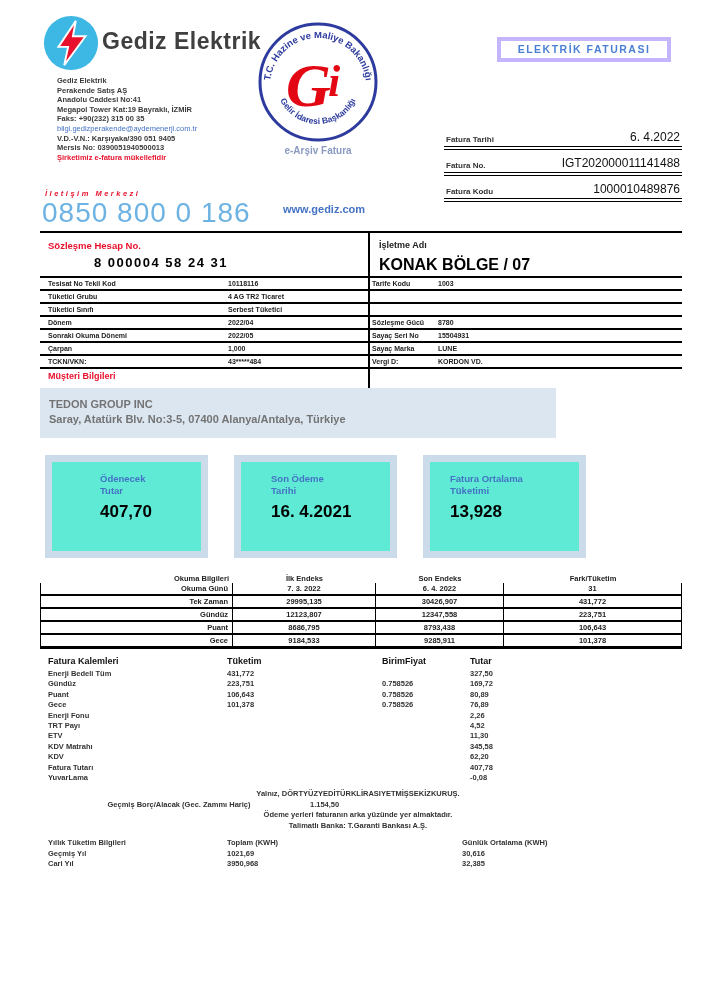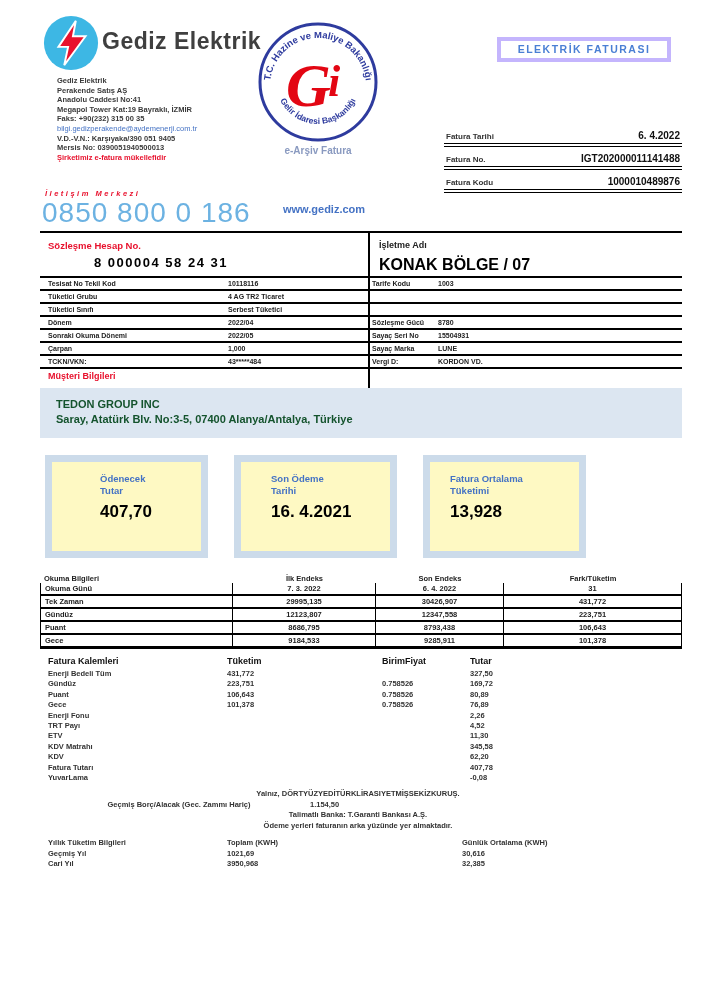--- a/index.html
+++ b/index.html
@@ -17,21 +17,21 @@
   .stamp{left:256px;top:20px;width:124px;text-align:center;}
 
   .title-box{left:497px;top:37px;width:166px;height:15px;border:4px solid #c4b5fd;
              color:#4a7fd4;font-weight:700;font-size:10.5px;letter-spacing:1.5px;
              text-align:center;padding-top:2px;}
 
   .meta{left:444px;top:124px;width:238px;}
   .meta-row{display:flex;justify-content:space-between;align-items:flex-end;
             padding:6px 2px 2px 2px;border-bottom:4px double #000;}
   .meta-label{font-size:8px;font-weight:700;color:#333;}
-  .meta-value{font-size:10px;font-weight:700;color:#111;}
+  .meta-value{font-size:12px;font-weight:400;color:#111;}
 
   .contact-label{left:45px;top:189px;font-size:7.5px;font-weight:700;font-style:italic;
                  letter-spacing:2.5px;color:#e8112d;}
   .phone{left:42px;top:197px;font-size:28px;font-weight:400;color:#6cb2e2;letter-spacing:1px;}
   .website{left:283px;top:203px;font-size:11px;font-weight:700;color:#4472c4;}
 
   .rule-top{left:40px;top:231px;width:642px;height:2px;background:#000;}
   .v-divider{left:368px;top:231px;width:2px;height:157px;background:#000;}
 
   .contract-label{left:48px;top:240px;font-size:9.5px;font-weight:700;color:#e8112d;}
@@ -41,36 +41,36 @@
 
   .acc-table{left:40px;top:276px;width:642px;border-top:2px solid #000;}
   .acc-row{display:flex;height:11px;align-items:center;border-bottom:2px solid #000;
            font-size:7px;font-weight:700;color:#222;}
   .c-l{width:188px;padding-left:8px;box-sizing:border-box;}
   .c-lv{width:134px;}
   .c-r{width:76px;padding-left:10px;box-sizing:border-box;}
   .c-rv{flex:1;}
   .musteri-label{left:48px;top:371px;font-size:9px;font-weight:700;color:#e8112d;}
 
-  .band{left:40px;top:388px;width:642px;height:50px;background:#dce6f1;box-sizing:border-box;
-        padding:9px 0 0 16px;color:#14532d;}
+  .band{left:40px;top:388px;width:516px;height:50px;background:#dce6f1;box-sizing:border-box;
+        padding:9px 0 0 9px;color:#737373;}
   .band .name{font-size:11px;font-weight:700;line-height:15px;}
   .band .addr{font-size:11px;font-weight:700;line-height:15px;}
 
   .sbox{position:absolute;top:455px;width:163px;height:103px;border:7px solid #ccdbea;
-        background:#fef9c3;box-sizing:border-box;}
+        background:#5eead4;box-sizing:border-box;}
   .sbox.b1{left:45px;}  .sbox.b2{left:234px;}  .sbox.b3{left:423px;}
   .sbox-label{color:#4472c4;font-size:9.5px;font-weight:700;line-height:12px;margin-top:11px;}
   .sbox-value{font-size:17px;font-weight:700;color:#000;margin-top:5px;}
   .b1 .pad{padding-left:48px;} .b2 .pad{padding-left:30px;} .b3 .pad{padding-left:20px;}
 
   .rd-table{left:40px;top:573px;width:642px;font-size:7.5px;font-weight:700;color:#222;}
   .rd-row{display:flex;box-sizing:border-box;}
   .rd-row > div{box-sizing:border-box;border-right:1.5px solid #000;padding:1px 4px;height:11px;}
-  .rd-row > div:first-child{border-left:1.5px solid #000;text-align:left;}
+  .rd-row > div:first-child{border-left:1.5px solid #000;text-align:right;}
   .rd-c0{width:193px;} .rd-c1{width:143px;text-align:center;}
   .rd-c2{width:128px;text-align:center;} .rd-c3{width:178px;text-align:center;}
   .rd-hdr > div{border-left:none !important;border-right:none;height:10px;}
   .rd-body .rd-row{border-bottom:2px solid #000;}
   .rd-body .rd-row:last-child{border-bottom:3px solid #000;}
 
   .li-block{left:40px;top:656px;width:642px;}
   .li-hdr{display:flex;font-size:9px;font-weight:700;color:#111;margin-bottom:3px;}
   .li-row{display:flex;font-size:7.5px;font-weight:700;color:#333;line-height:10.4px;}
   .li-c0{width:187px;padding-left:8px;box-sizing:border-box;}
@@ -373,22 +373,22 @@
         </div>
       </div>
   </div>
 
   <div class="abs ft-block">
     <div class="ft-line">Yalnız, DÖRTYÜZYEDİTÜRKLİRASIYETMİŞSEKİZKURUŞ.</div>
     <div class="ft-line ft-flex">
       <span class="lbl">Geçmiş  Borç/Alacak  (Gec. Zammı Hariç)</span>
       <span>1.154,50</span>
     </div>
+    <div class="ft-line">Ödeme yerleri faturanın arka yüzünde yer almaktadır.</div>
     <div class="ft-line">Talimatlı  Banka: T.Garanti Bankası A.Ş.</div>
-    <div class="ft-line">Ödeme yerleri faturanın arka yüzünde yer almaktadır.</div>
   </div>
 
   <div class="abs yr-block">
     <div class="yr-row">
       <div class="yr-c0">Yıllık Tüketim Bilgileri</div>
       <div class="yr-c1">Toplam (KWH)</div>
       <div class="yr-c2">Günlük Ortalama (KWH)</div>
     </div>
     <div>
 

